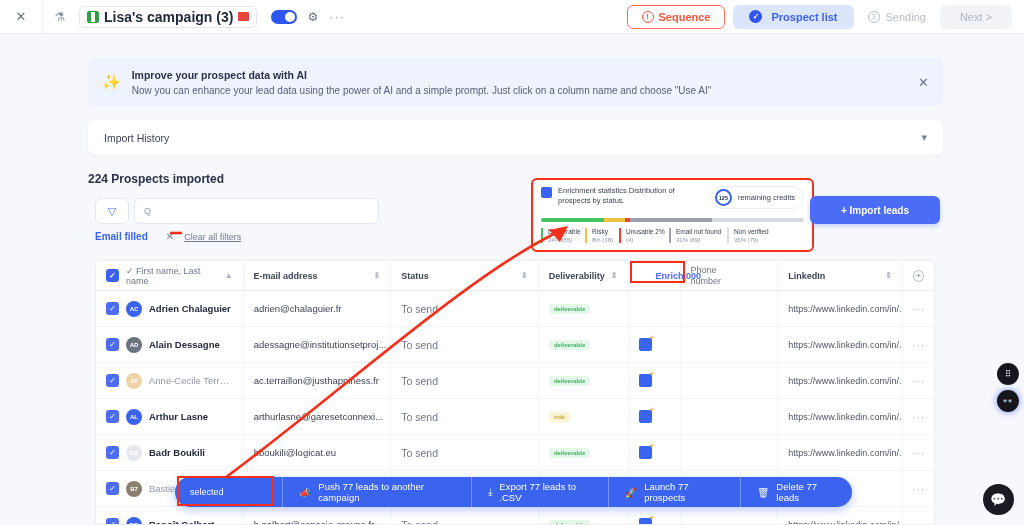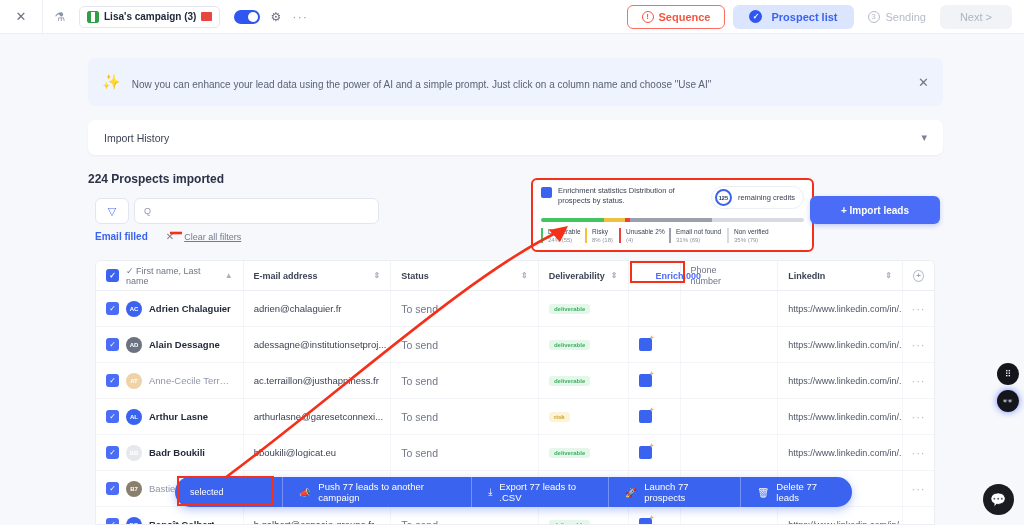--- a/index.html
+++ b/index.html
@@ -20,21 +20,21 @@
   }
   .tb-close { width: 42px; text-align: center; color: #6b7280; font-size: 13px; cursor: pointer; }
   .tb-div { width: 1px; height: 34px; background: #eceef3; }
   .tb-magic { width: 34px; text-align: center; color: #8b93a7; font-size: 12px; }
   .camp-chip {
     display: flex; align-items: center; gap: 5px;
     border: 1px solid #e4e7ee; border-radius: 5px; padding: 3px 7px;
     height: 22px; background: #fff; margin-left: 2px;
   }
   .camp-ico { width: 12px; height: 12px; border-radius: 2px; background: linear-gradient(90deg,#2f9e44 0 33%,#fff 33% 66%,#2f9e44 66%); border:1px solid #2f9e44;}
-  .camp-name { font-size: 10px; color: #202a3c; font-weight: 600; white-space: nowrap;}
+  .camp-name { font-size: 14px; color: #202a3c; font-weight: 600; white-space: nowrap;}
   .camp-flag { width: 11px; height: 9px; background: #e8453c; border-radius: 1px; }
   .tb-toggle { width: 26px; height: 14px; border-radius: 8px; background: #2f56f0; position: relative; margin-left: 14px; cursor: pointer;}
   .tb-toggle::after { content:""; position:absolute; right:2px; top:2px; width:10px; height:10px; border-radius:50%; background:#fff;}
   .tb-gear { margin-left: 10px; color:#6b7280; font-size: 12px; cursor:pointer;}
   .tb-dots { margin-left: 11px; color:#9aa1b1; font-size: 13px; letter-spacing:1px; cursor:pointer;}
   .tb-right { margin-left: auto; display:flex; align-items:center; gap:8px; padding-right: 12px;}
   .step-seq {
     display:flex; align-items:center; gap:5px;
     border:1px solid #ff6b5e; border-radius:6px; padding:4px 14px; height:24px;
     color:#f4563f; font-size:11px; font-weight:600; background:#fff; cursor:pointer;
@@ -195,20 +195,21 @@
         <span class="circ-o">3</span>
         <span><span>Sending</span></span>
       </div>
       <div class="step-next">Next &gt;</div>
     </div>
   </div>
 
   <div class="ai-banner">
     <div class="ai-wand">✨</div>
     <div>
+      <div class="ai-title">Improve your prospect data with AI</div>
       <div class="ai-sub">Now you can enhance your lead data using the power of AI and a simple prompt. Just click on a column name and choose "Use AI"</div>
     </div>
     <div class="ai-close">✕</div>
   </div>
 
   <div class="import-hist">
     <span class="ih-label">Import History</span>
     <span class="ih-chev">▾</span>
   </div>
 

